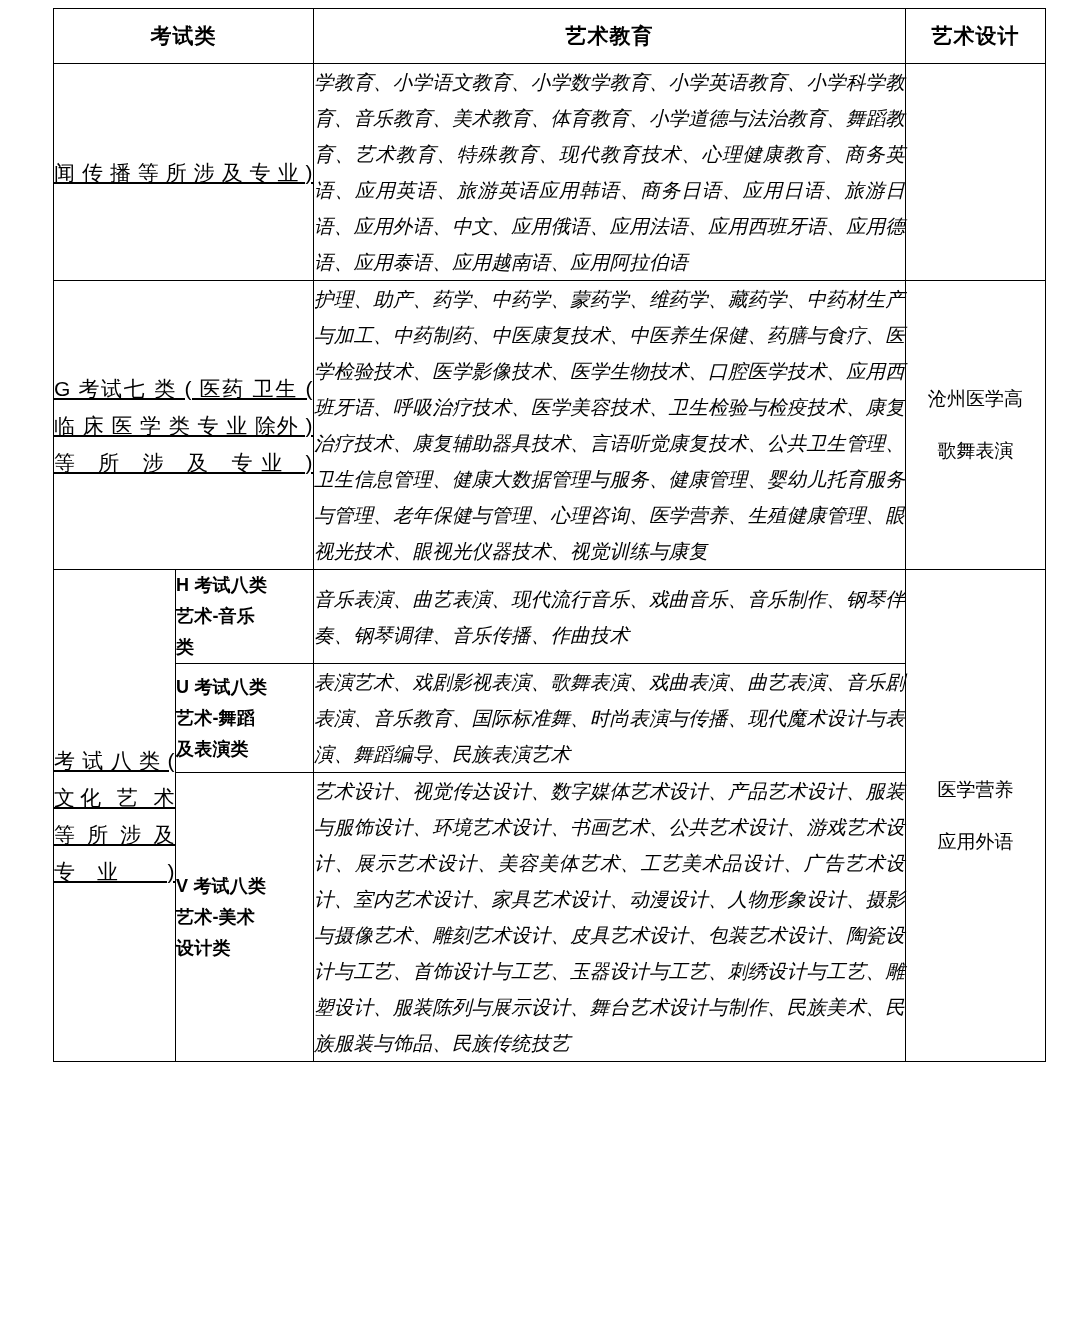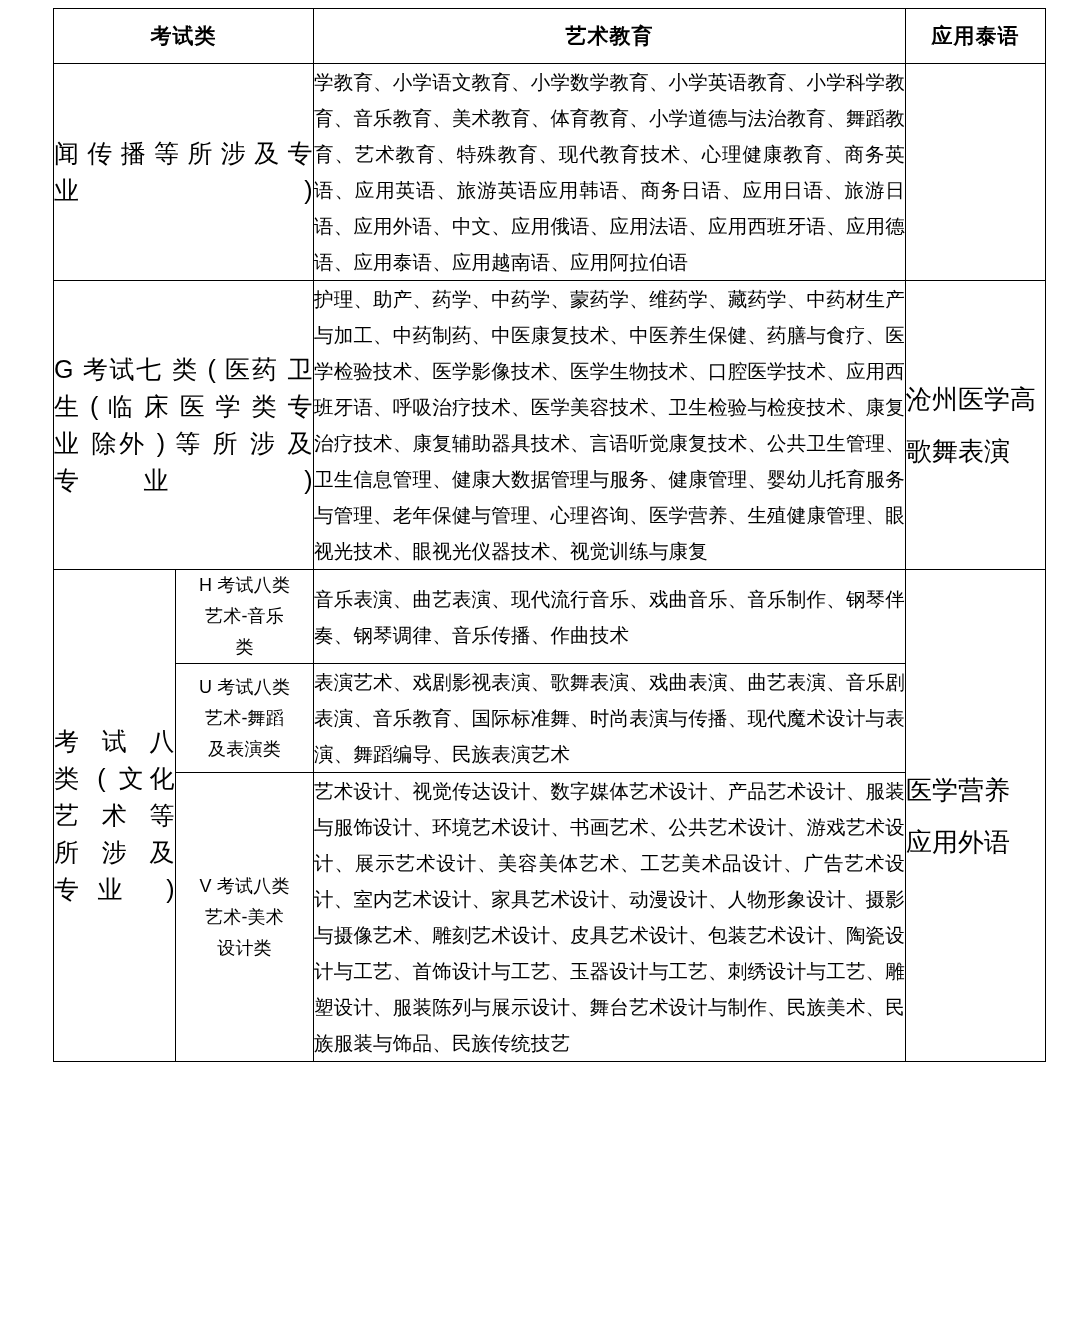--- a/index.html
+++ b/index.html
@@ -36,65 +36,69 @@
     height: 54px;
     letter-spacing: 1px;
     margin-top: 40px;
   }
   .col-cat { width: 122px; }
   .col-sub { width: 138px; }
   .col-major { width: 592px; }
   .col-lead { width: 140px; }
 
   .cat-cell {
-    font-size: 25px;
+    font-size: 21px;
     line-height: 37px;
     text-align: justify;
     text-align-last: justify;
     padding: 6px 12px;
     letter-spacing: 0.5px;
+    text-decoration: underline;
   }
   .sub-cell {
     font-size: 18px;
     line-height: 31px;
     padding: 8px 10px 8px 12px;
-    text-align: center;
+    text-align: left;
     letter-spacing: 0.2px;
+    font-weight: bold;
   }
   .major-cell {
     font-size: 19.5px;
     line-height: 36px;
     padding: 10px 14px 10px 14px;
     text-align: justify;
     letter-spacing: 0.2px;
+    font-style: italic;
   }
   .lead-cell {
-    font-size: 26px;
+    font-size: 19px;
     line-height: 52px;
+    text-align: center;
     padding: 6px 8px;
   }
   .lead-cell .ln { display: block; }
   .blank-cell { }
 </style>
 </head>
 <body>
 
 <div class="page">
   <table class="exam-table">
     <colgroup>
       <col class="col-cat">
       <col class="col-sub">
       <col class="col-major">
       <col class="col-lead">
     </colgroup>
     <thead>
       <tr>
         <th class="head-cell" colspan="2">考试类</th>
         <th class="head-cell">艺术教育</th>
-        <th class="head-cell">应用泰语</th>
+        <th class="head-cell">艺术设计</th>
       </tr>
     </thead>
     <tbody>
       <tr>
         <td class="cat-cell" colspan="2">闻 传 播 等 所 涉 及 专 业 )</td>
         <td class="major-cell">学教育、小学语文教育、小学数学教育、小学英语教育、小学科学教育、音乐教育、美术教育、体育教育、小学道德与法治教育、舞蹈教育、艺术教育、特殊教育、现代教育技术、心理健康教育、商务英语、应用英语、旅游英语应用韩语、商务日语、应用日语、旅游日语、应用外语、中文、应用俄语、应用法语、应用西班牙语、应用德语、应用泰语、应用越南语、应用阿拉伯语</td>
         <td class="lead-cell blank-cell"></td>
       </tr>
       <tr>
         <td class="cat-cell" colspan="2">G 考试七 类 ( 医药 卫生 ( 临 床 医 学 类 专 业 除外 ) 等 所 涉 及 专业 )</td>

